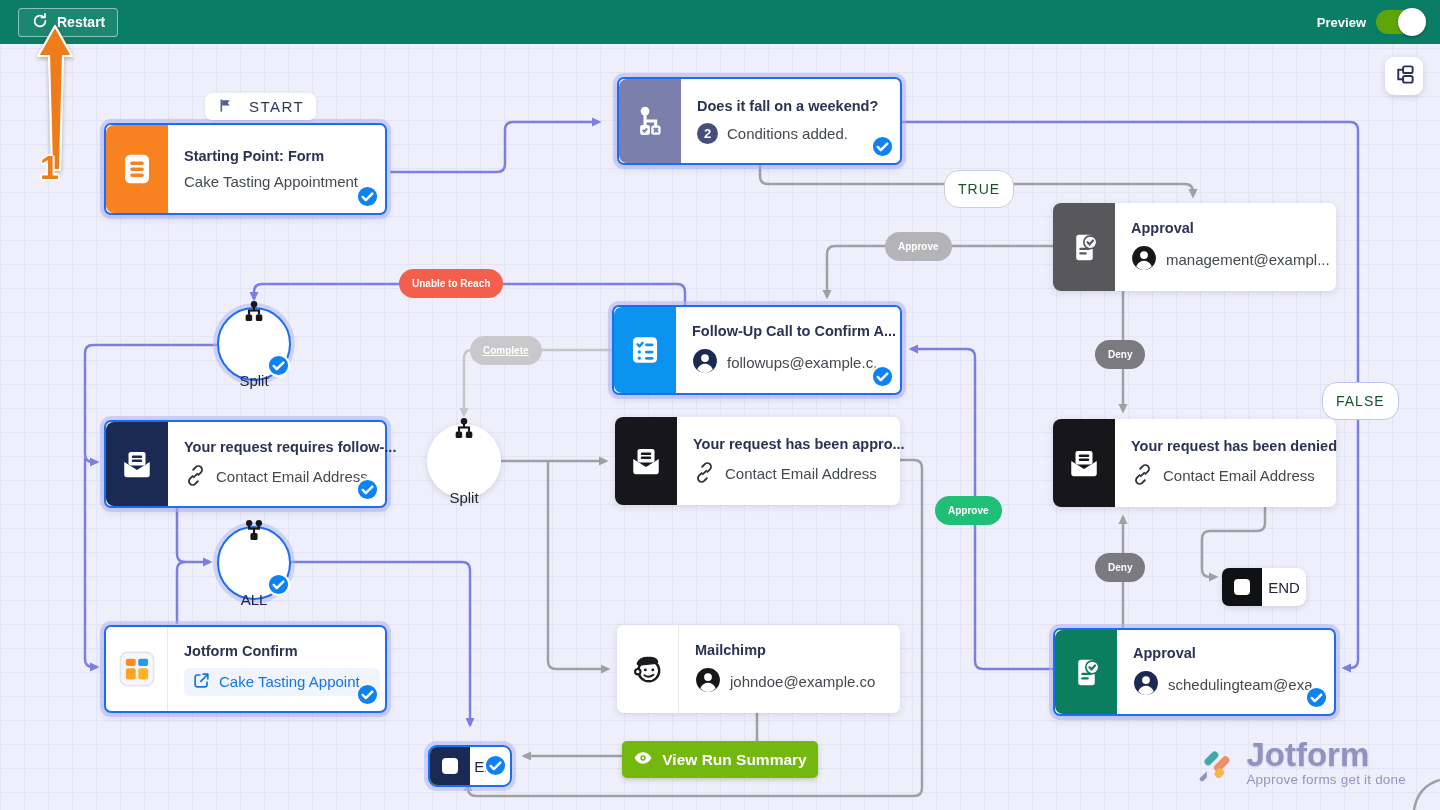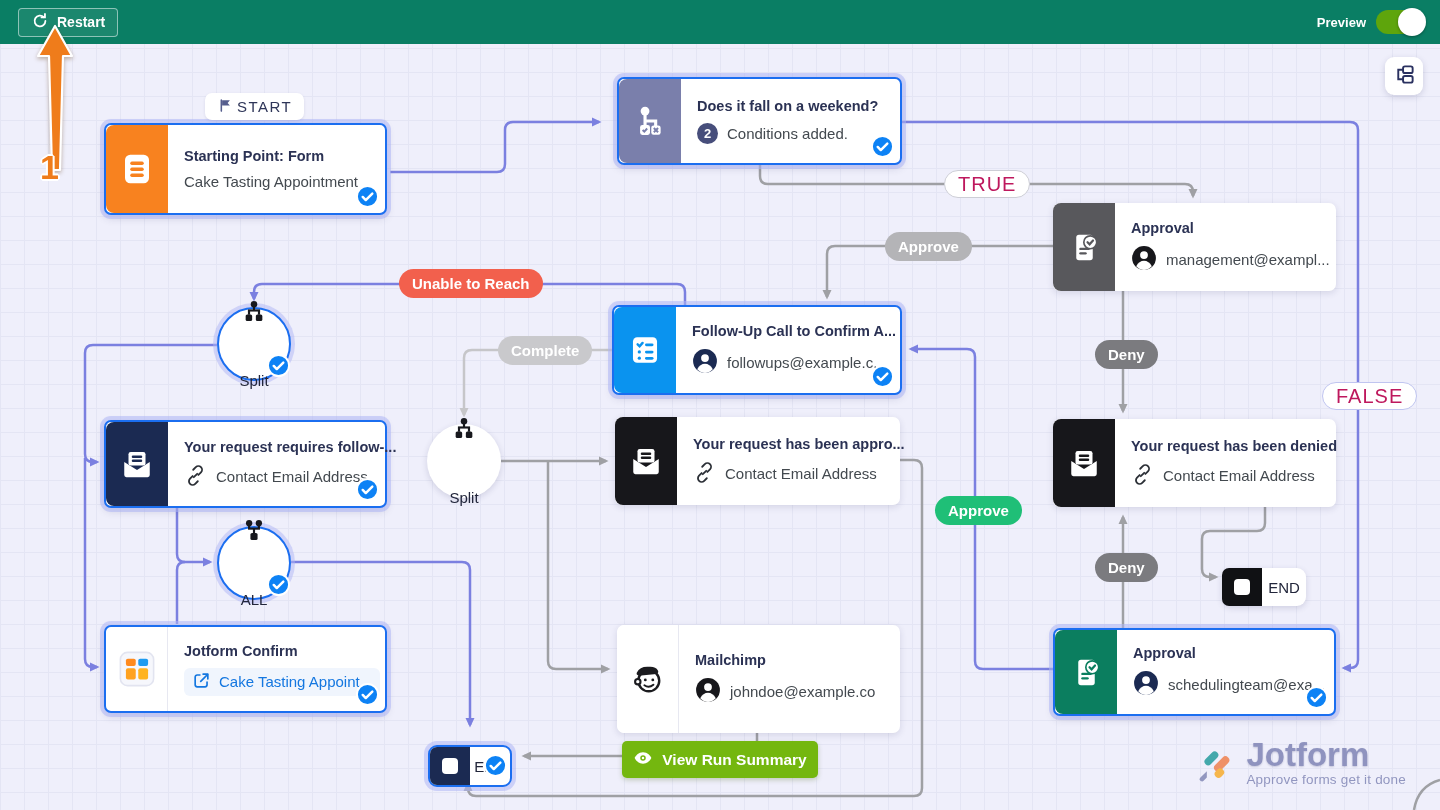--- a/index.html
+++ b/index.html
@@ -23,34 +23,34 @@
 
   .panel-btn { position:absolute; left:1385px; top:57px; width:38px; height:38px; background:#fff;
     border-radius:9px; box-shadow:0 2px 6px rgba(50,50,100,.18); display:flex; align-items:center;
     justify-content:center; z-index:6; cursor:pointer; }
 
   
   svg.edges { position:absolute; left:0; top:0; z-index:1; pointer-events:none; }
 
   
   .pill { position:absolute; display:flex; align-items:center; justify-content:center;
-    font-weight:bold; font-size:15px; color:#fff; border-radius:15px; padding:0 13px; height:29px;
+    font-weight:bold; font-size:10px; color:#fff; border-radius:15px; padding:0 13px; height:29px;
     z-index:3; white-space:nowrap; }
-  .pill.white { background:#fff; color:#be185d; font-weight:normal; font-size:20px; letter-spacing:1px;
-    border:1.5px solid #cdced6; height:28px; }
+  .pill.white { background:#fff; color:#14532d; font-weight:normal; font-size:14px; letter-spacing:1px;
+    border:1.5px solid #cdced6; height:38px; }
   .pill.false-border { border-color:#c0c5f0; }
   .pill.gray-light { background:#b4b4b7; }
   .pill.gray { background:#7b7b7f; }
   .pill.light { background:#c9c9cc; }
   .pill.red { background:#f2604d; }
   .pill.green { background:#1fbf77; }
 
   
   .start-badge { position:absolute; left:205px; top:93px; height:27px; background:#fff; border-radius:7px;
-    display:flex; align-items:center; gap:3px; padding:0 12px; font-size:15px; letter-spacing:1.5px;
+    display:flex; align-items:center; gap:15px; padding:0 12px; font-size:15px; letter-spacing:1.5px;
     color:#2e3558; z-index:3; box-shadow:0 1px 3px rgba(60,60,110,.12); }
 
   
   .node { position:absolute; display:flex; background:#fff; border-radius:7px; z-index:2;
     box-shadow:0 2px 7px rgba(45,45,95,.14); cursor:pointer; }
   .node.active { border:2px solid #1b6ef0;
     box-shadow:0 0 0 4px rgba(175,182,245,.55), 0 3px 8px rgba(45,45,95,.18); }
   .iconblock { width:62px; flex:0 0 62px; border-radius:8px 0 0 8px; display:flex; align-items:center;
     justify-content:center; }
   .iconblock.whitebg { background:#fff; border-right:1px solid #e7e8f1; }
@@ -141,21 +141,21 @@
     <g stroke="#c6c6c9" stroke-width="2.5" fill="none">
       <path d="M 612 350 H 472 Q 464 350 464 358 V 415" marker-end="url(#al)"></path>
     </g>
   </svg>
 
   <div class="pill white" style="left:944px;top:170px;">TRUE</div>
   <div class="pill white false-border" style="left:1322px;top:382px;">FALSE</div>
   <div class="pill gray-light" style="left:885px;top:232px;">Approve</div>
   <div class="pill gray" style="left:1095px;top:340px;">Deny</div>
   <div class="pill red" style="left:399px;top:269px;">Unable to Reach</div>
-  <div class="pill light" style="left:498px;top:336px;">Complete</div>
+  <div class="pill light" style="left:470px;top:336px;text-decoration:underline;">Complete</div>
   <div class="pill green" style="left:935px;top:496px;">Approve</div>
   <div class="pill gray" style="left:1095px;top:553px;">Deny</div>
 
   <div class="start-badge">
     <span><svg viewBox="0 0 24 24" width="17" fill="#555d8d">
           <rect x="5" y="3" width="2.2" height="18" rx="1.1"></rect>
           <path d="M7.2 4.5h11l-3.2 3.8 3.2 3.7h-11z"></path>
         </svg></span>
     <span>START</span>
   </div>
@@ -393,21 +393,21 @@
           <span>Cake Tasting Appoint...</span>
         </span>
       </div>
     </div>
     <div class="check"><svg viewBox="0 0 24 24">
           <circle cx="12" cy="12" r="11" fill="#0d82f5" stroke="#fff" stroke-width="2"></circle>
           <path d="M7 12.5l3.2 3.2L17 9" stroke="#fff" stroke-width="2.6" fill="none" stroke-linecap="round" stroke-linejoin="round"></path>
         </svg></div>
   </div>
 
-  <div class="node" style="left:617px;top:625px;width:283px;height:108px;">
+  <div class="node" style="left:617px;top:625px;width:283px;height:88px;">
     <div class="iconblock whitebg">
       <svg viewBox="0 0 24 24" width="36">
           <circle cx="12.5" cy="13.2" r="7" fill="#fff" stroke="#1b1b1f" stroke-width="1.6"></circle>
           <path d="M5.8 9.8Q3.9 9.2 4.6 7.7 6.5 3.7 12 3.9q5-.6 6.6 2.4.8 1.6-1 2.4" fill="#1b1b1f"></path>
           <circle cx="10.2" cy="12.6" r=".95" fill="#1b1b1f"></circle>
           <circle cx="15.2" cy="12.6" r=".95" fill="#1b1b1f"></circle>
           <path d="M9.6 16.2q3 2 6-.4" stroke="#1b1b1f" stroke-width="1.3" fill="none" stroke-linecap="round"></path>
           <circle cx="5.2" cy="13.8" r="1.8" fill="#fff" stroke="#1b1b1f" stroke-width="1.4"></circle>
         </svg>
     </div>

